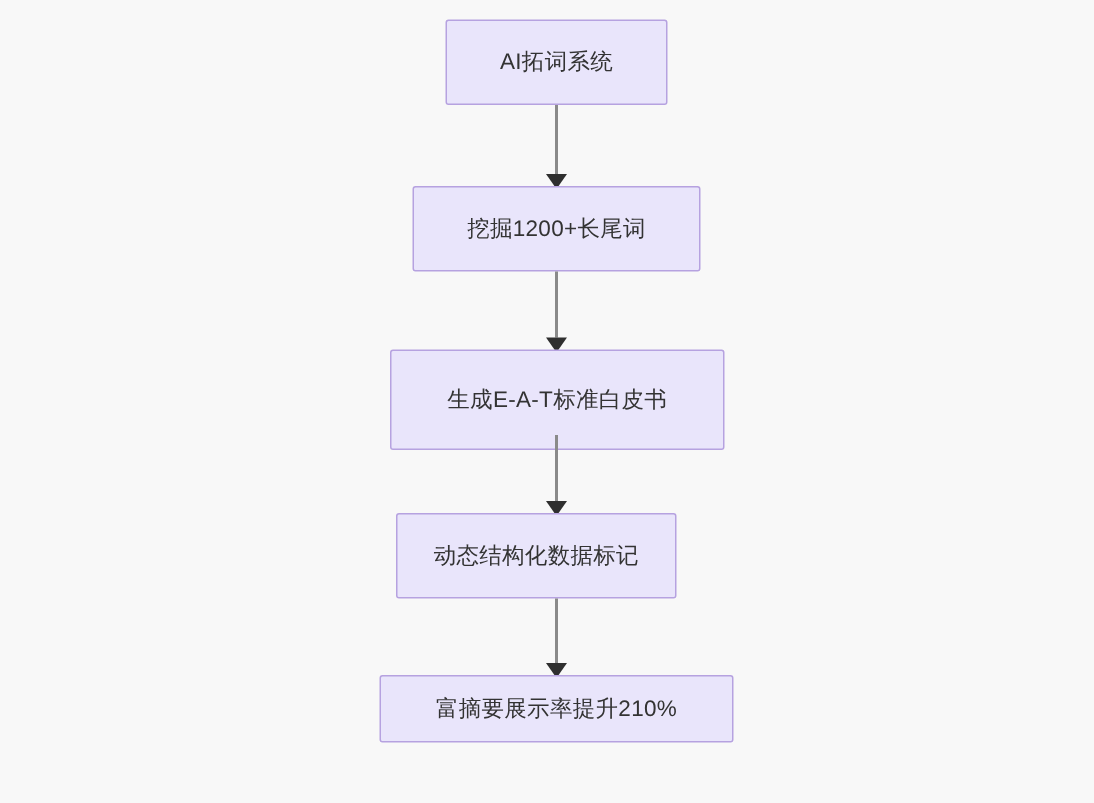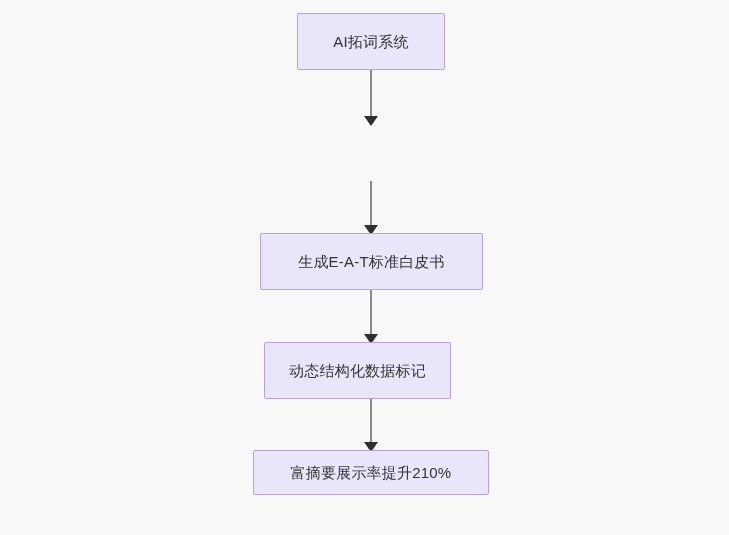--- a/index.html
+++ b/index.html
@@ -35,21 +35,21 @@
     font-size: 15px;
     line-height: 1.2;
     letter-spacing: 0.2px;
     white-space: nowrap;
     text-align: center;
   }
 
   
   .node-1 { left: 297px; top: 13px;  width: 148px; height: 57px; }
   .node-2 { left: 275px; top: 124px; width: 192px; height: 57px; }
-  .node-3 { left: 260px; top: 233px; width: 223px; height: 57px; }
+  .node-3 { left: 260px; top: 233px; width: 223px; height: 67px; }
   .node-4 { left: 264px; top: 342px; width: 187px; height: 57px; }
   .node-5 { left: 253px; top: 450px; width: 236px; height: 45px; }
 
   .flow-edge {
     position: absolute;
     width: 14px;
     pointer-events: none;
   }
   .flow-edge .edge-line {
     position: absolute;
@@ -87,20 +87,23 @@
 
   <div class="flow-node node-1">
     <span>AI拓词系统</span>
   </div>
 
   <div class="flow-edge edge-1">
     <div class="edge-line"></div>
     <div class="edge-arrowhead"></div>
   </div>
 
+  <div class="flow-node node-2">
+    <span>挖掘1200+长尾词</span>
+  </div>
 
   <div class="flow-edge edge-2">
     <div class="edge-line"></div>
     <div class="edge-arrowhead"></div>
   </div>
 
   <div class="flow-node node-3">
     <span>生成E-A-T标准白皮书</span>
   </div>
 

